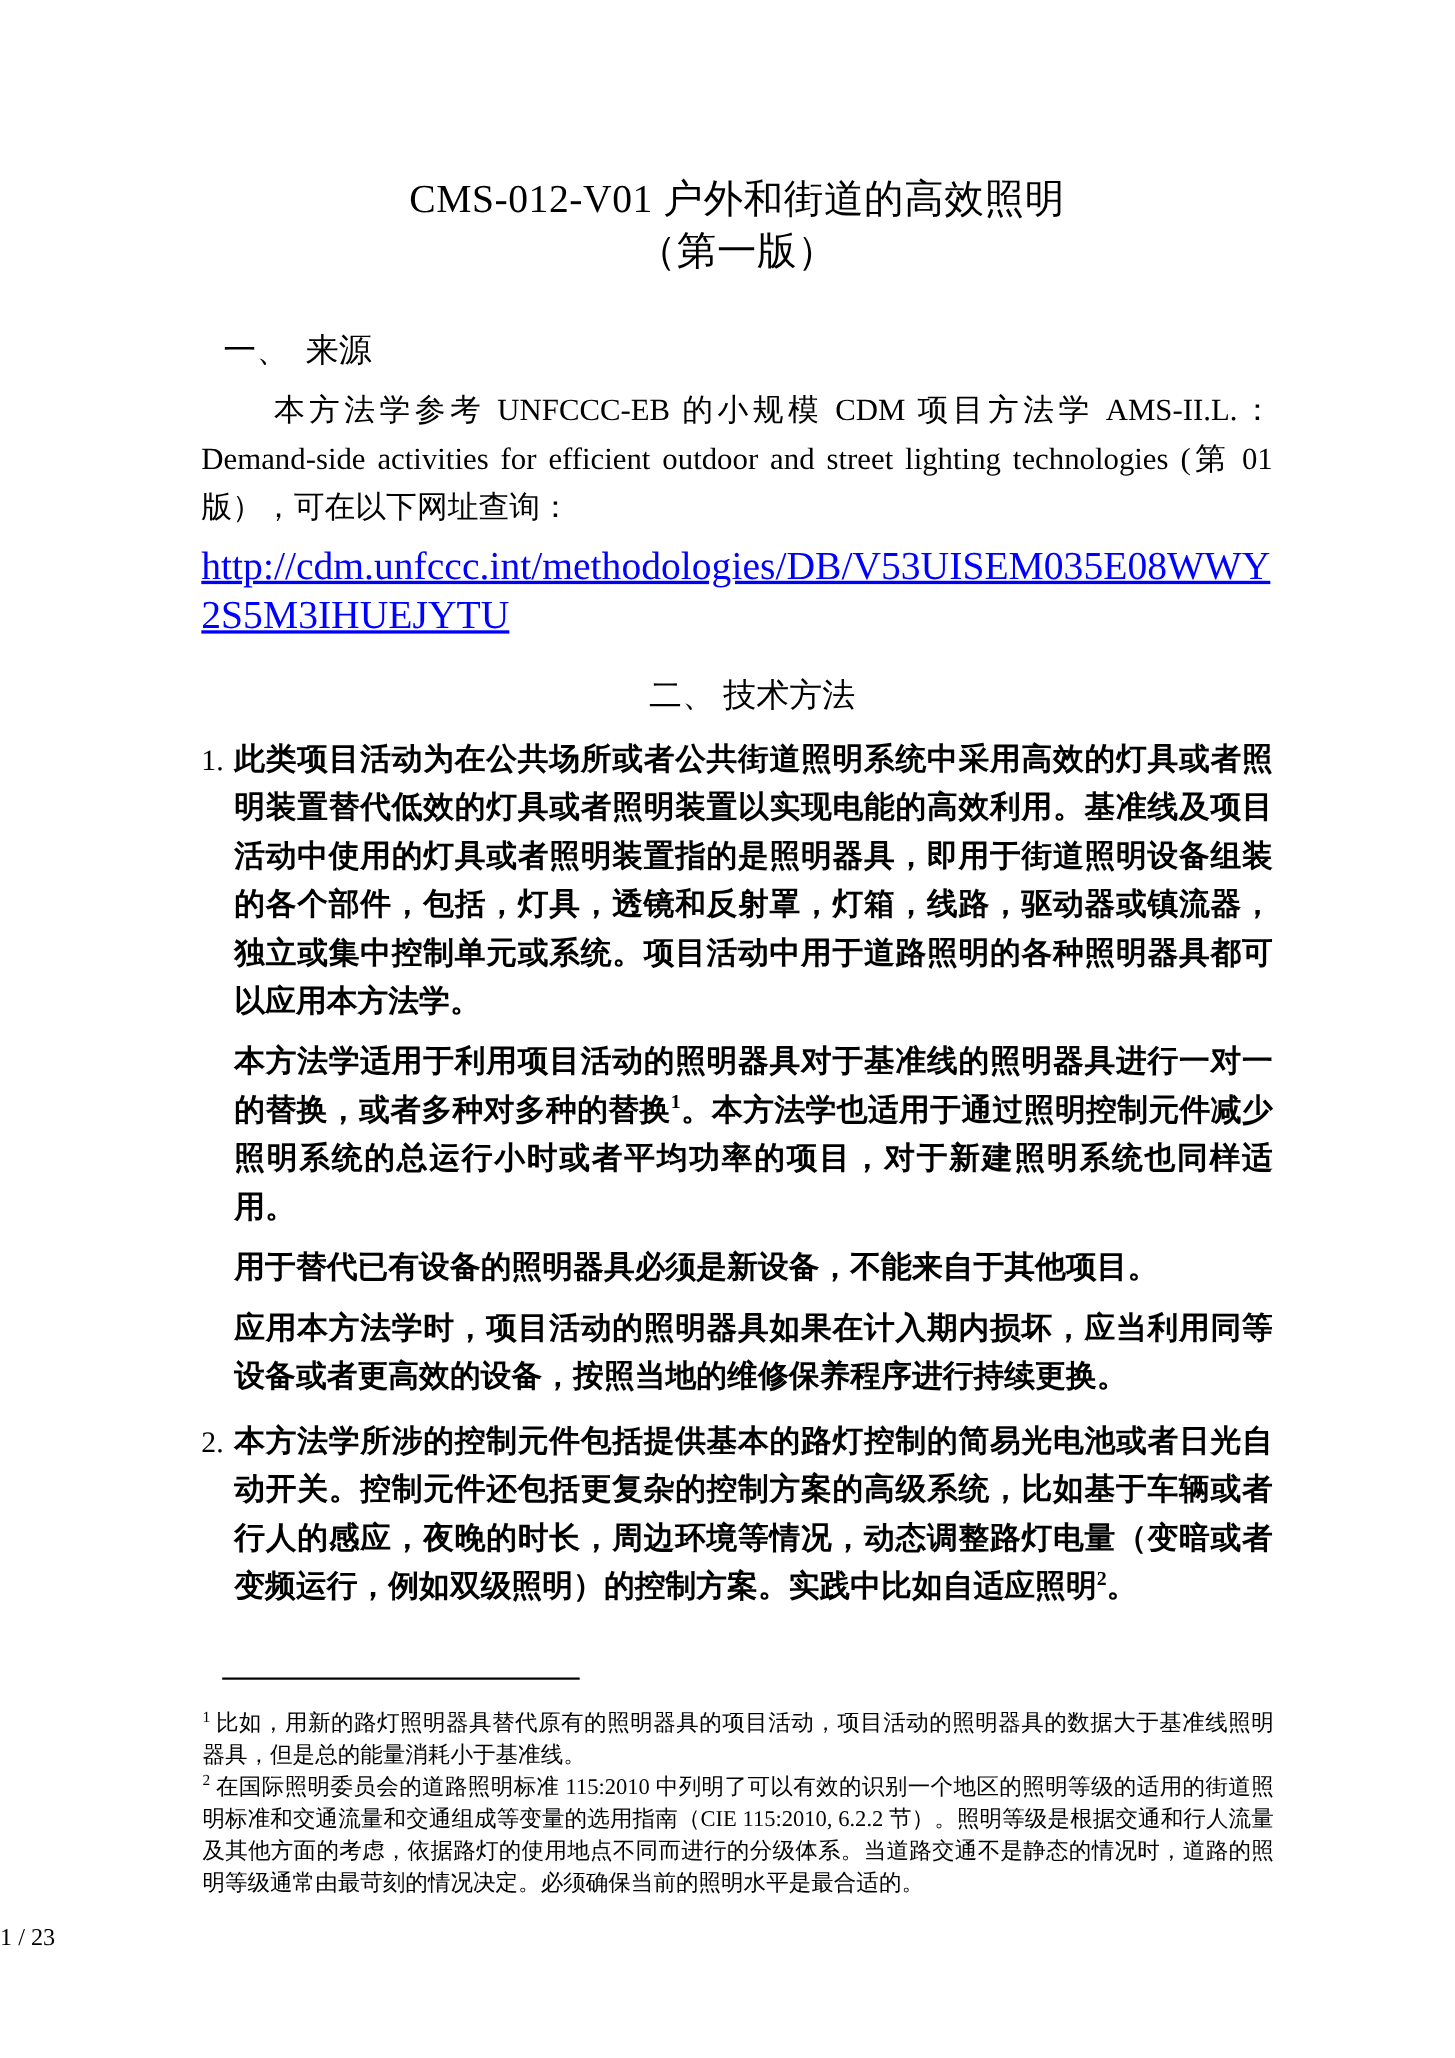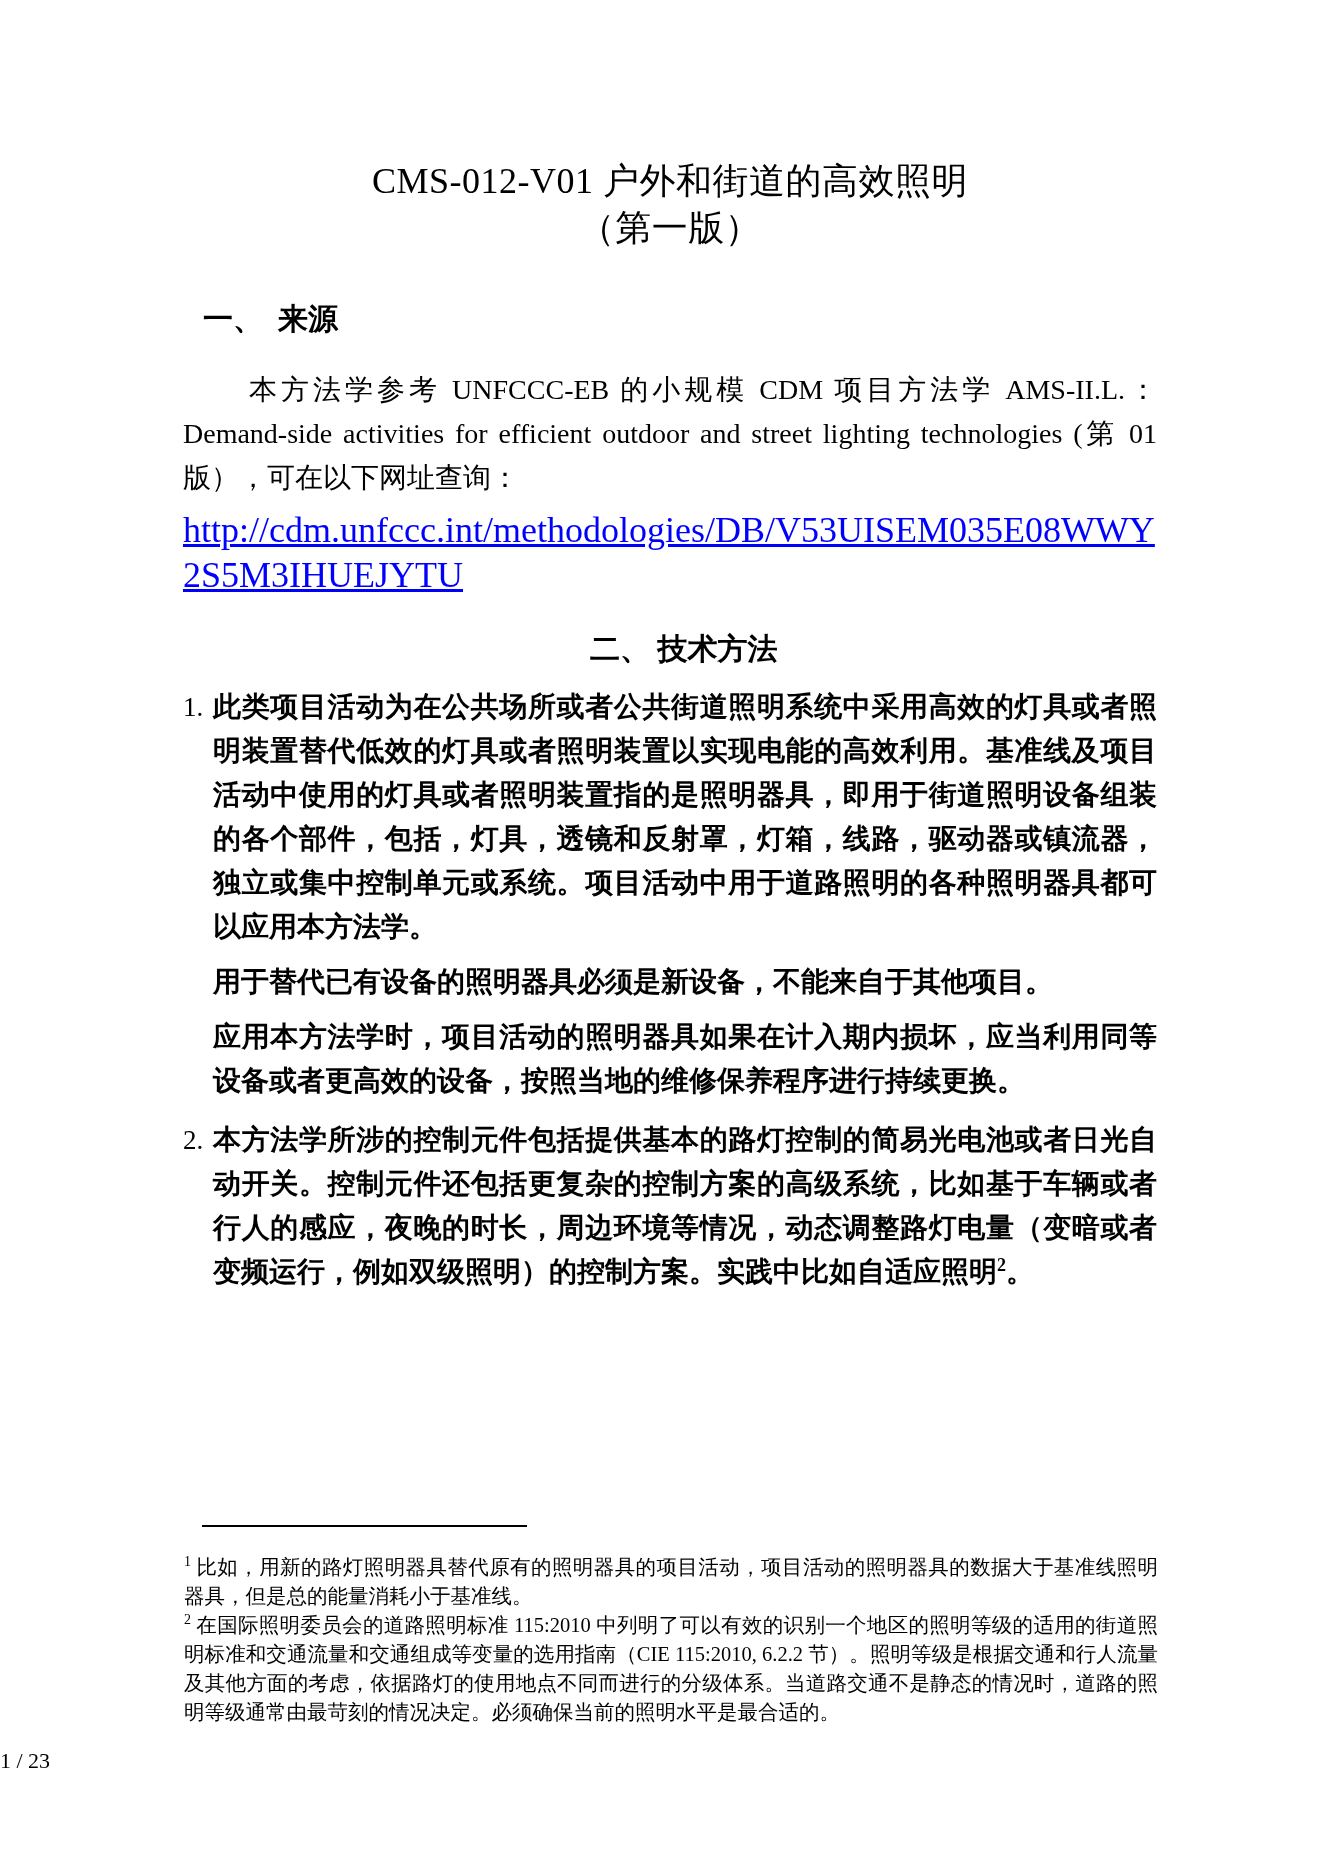--- a/index.html
+++ b/index.html
@@ -25,40 +25,40 @@
     margin-top: 158px;
     text-align: center;
     font-weight: normal;
     font-size: 36px;
     line-height: 47px;
     letter-spacing: 0.5px;
   }
   .section-heading {
     margin-top: 46px;
     margin-left: 20px;
-    font-weight: bold;
+    font-weight: normal;
     font-size: 30px;
     line-height: 42px;
     font-family: "Liberation Sans", "DejaVu Sans", sans-serif;
   }
   .section-heading .h-num {
     display: inline-block;
     min-width: 75px;
   }
   .section-heading.method {
     margin-top: 30px;
     text-align: center;
   }
   .body-text {
     font-size: 28px;
     line-height: 44px;
     text-align: justify;
   }
   .intro-para {
-    margin: 28px 0 0 0;
+    margin: 12px 0 0 0;
     text-indent: 66px;
   }
   .doc-link {
     display: block;
     margin-top: 8px;
     font-size: 36px;
     line-height: 45px;
     color: #0000FF;
     text-decoration: underline;
     word-break: break-all;
@@ -145,20 +145,21 @@
   <a class="doc-link">http://cdm.unfccc.int/methodologies/DB/V53UISEM035E08WWY2S5M3IHUEJYTU</a>
 
   <div class="section-heading method">
     <span class="h-num">二、</span><span>技术方法</span>
   </div>
 
   <div class="list-item body-text">
     <div class="item-num">1.</div>
     <div class="item-body">
       <p>此类项目活动为在公共场所或者公共街道照明系统中采用高效的灯具或者照明装置替代低效的灯具或者照明装置以实现电能的高效利用。基准线及项目活动中使用的灯具或者照明装置指的是照明器具，即用于街道照明设备组装的各个部件，包括，灯具，透镜和反射罩，灯箱，线路，驱动器或镇流器，独立或集中控制单元或系统。项目活动中用于道路照明的各种照明器具都可以应用本方法学。</p>
+      <p><span>本方法学适用于利用项目活动的照明器具对于基准线的照明器具进行一对一的替换，或者多种对多种的替换</span><sup class="fn-ref">1</sup><span>。本方法学也适用于通过照明控制元件减少照明系统的总运行小时或者平均功率的项目，对于新建照明系统也同样适用。</span></p>
       <p>用于替代已有设备的照明器具必须是新设备，不能来自于其他项目。</p>
       <p>应用本方法学时，项目活动的照明器具如果在计入期内损坏，应当利用同等设备或者更高效的设备，按照当地的维修保养程序进行持续更换。</p>
     </div>
   </div>
 
   <div class="list-item body-text">
     <div class="item-num">2.</div>
     <div class="item-body">
       <p><span>本方法学所涉的控制元件包括提供基本的路灯控制的简易光电池或者日光自动开关。控制元件还包括更复杂的控制方案的高级系统，比如基于车辆或者行人的感应，夜晚的时长，周边环境等情况，动态调整路灯电量（变暗或者变频运行，例如双级照明）的控制方案。实践中比如自适应照明</span><sup class="fn-ref">2</sup><span>。</span></p>
     </div>

